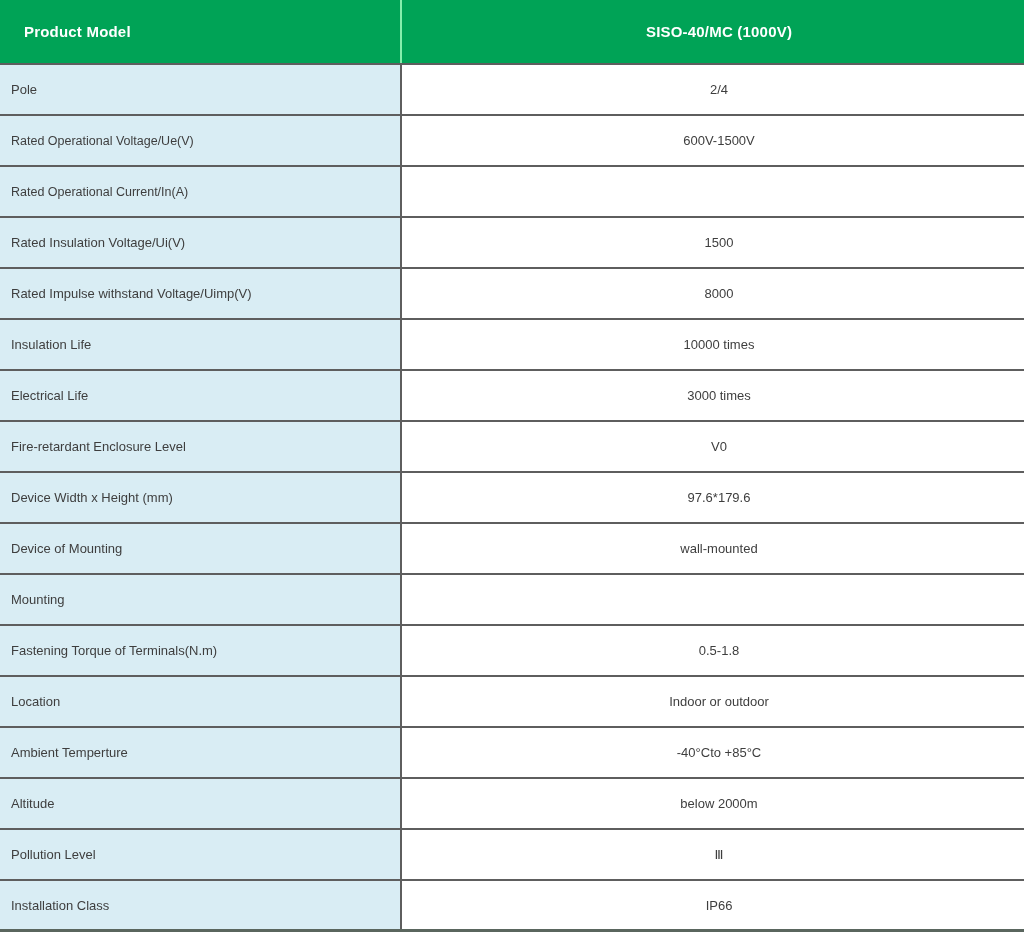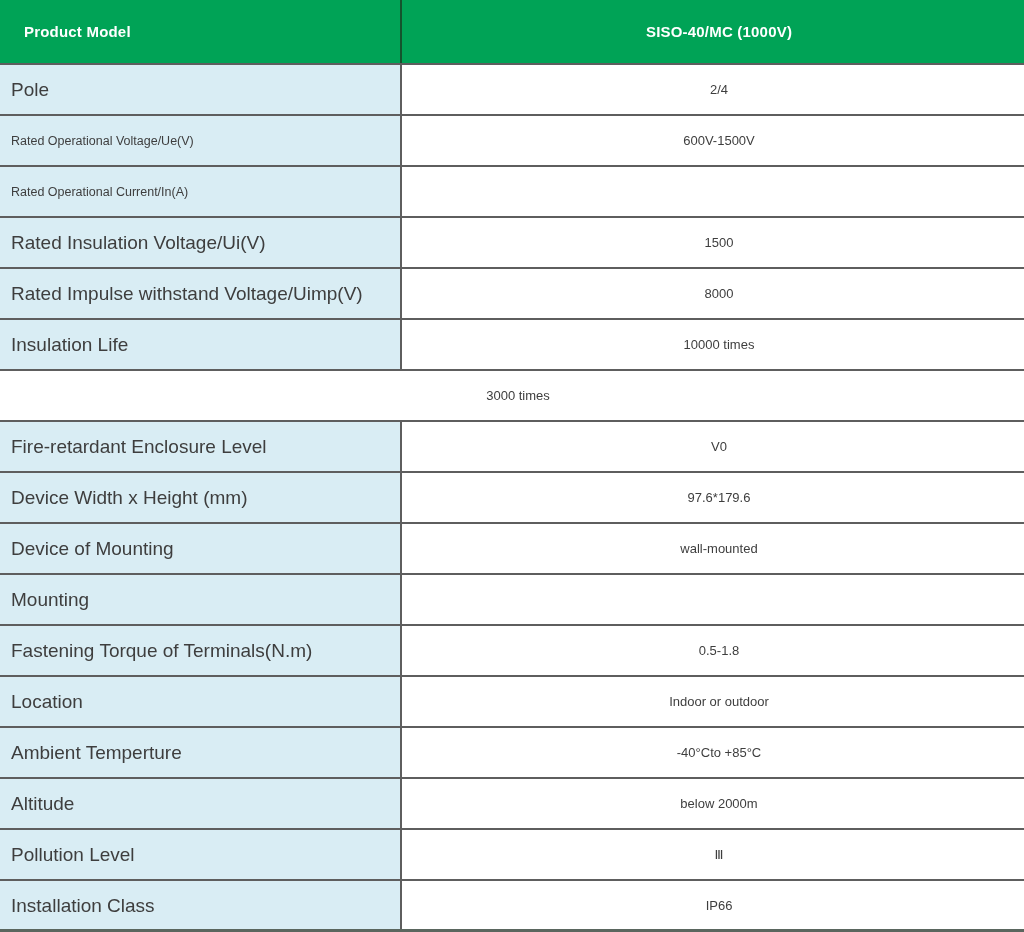--- a/index.html
+++ b/index.html
@@ -41,34 +41,34 @@
     height: 63px;
     background: #00a356;
   }
   .row.header .cell {
     color: #ffffff;
     font-weight: bold;
     font-size: 15px;
     letter-spacing: 0.2px;
   }
   .row.header .cell.left {
-    border-right: 2px solid #14532d;
+    border-right: 2px solid #86efac;
     padding-left: 24px;
   }
   
   #rows .row {
     height: 51px;
     border-top: 2px solid #5e5e5e;
     background: #ffffff;
   }
   #rows .cell.left {
     background: #d9edf4;
     border-right: 2px solid #5e5e5e;
     color: #3e3e3e;
-    font-size: 19px;
+    font-size: 13px;
   }
   #rows .cell.right {
     background: #ffffff;
     color: #3e3e3e;
     font-size: 13px;
   }
   
   #rows .row:nth-child(2) .cell.left,
   #rows .row:nth-child(3) .cell.left {
     font-size: 12.5px;
@@ -106,20 +106,21 @@
     <div class="cell left">Rated Impulse withstand Voltage/Uimp(V)</div>
     <div class="cell right">8000</div>
   </div>
 
   <div class="row">
     <div class="cell left">Insulation Life</div>
     <div class="cell right">10000 times</div>
   </div>
 
   <div class="row">
+    <div class="cell left">Electrical Life</div>
     <div class="cell right">3000 times</div>
   </div>
 
   <div class="row">
     <div class="cell left">Fire-retardant Enclosure Level</div>
     <div class="cell right">V0</div>
   </div>
 
   <div class="row">
     <div class="cell left">Device Width x Height (mm)</div>

